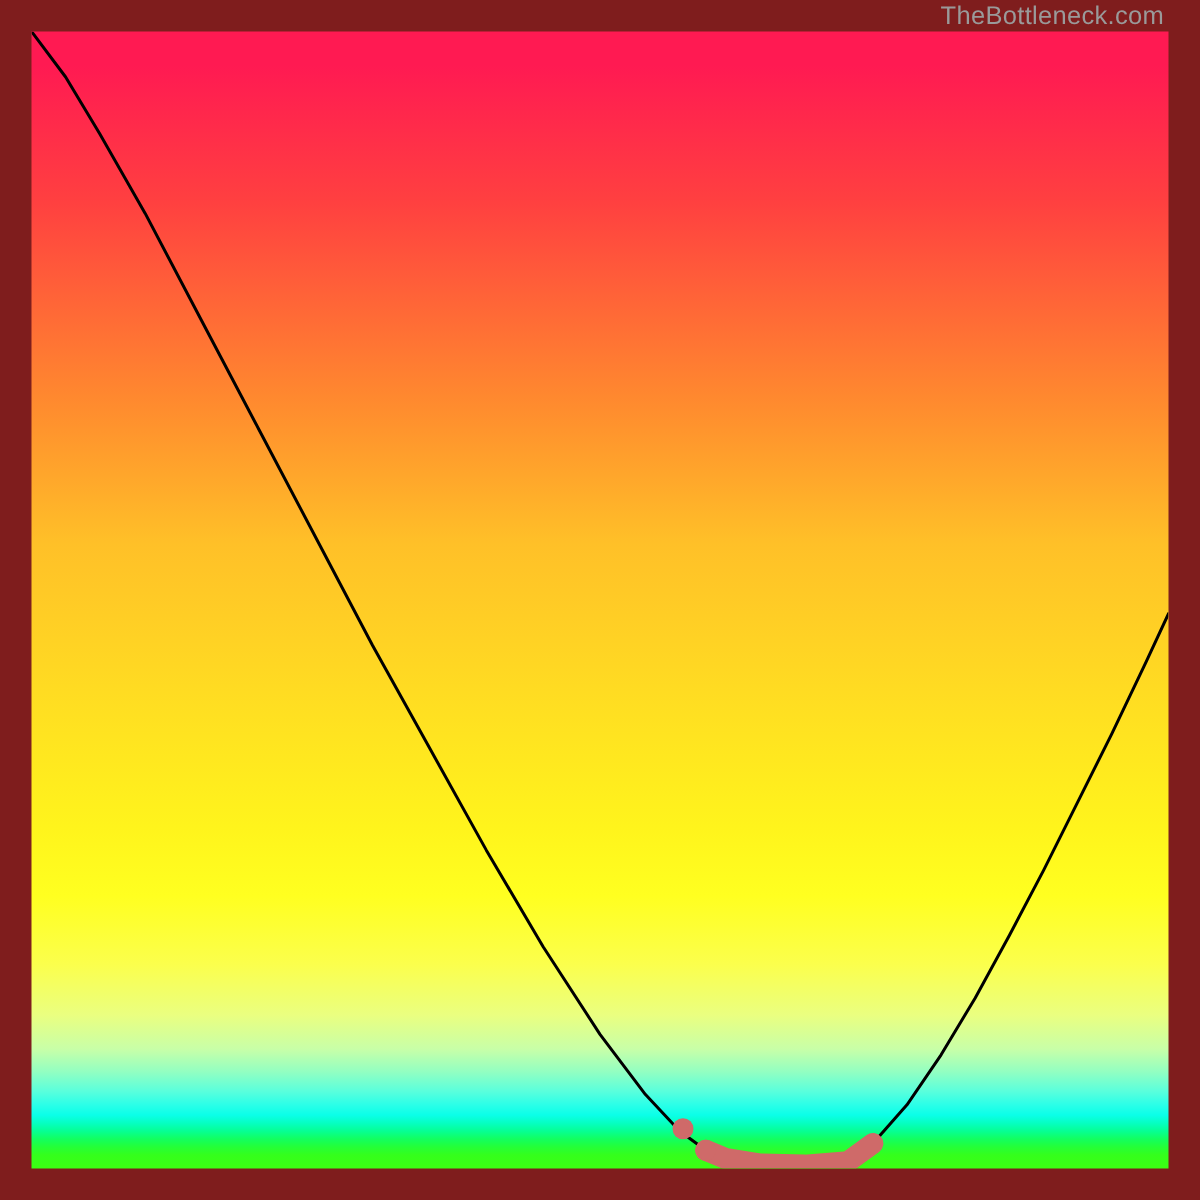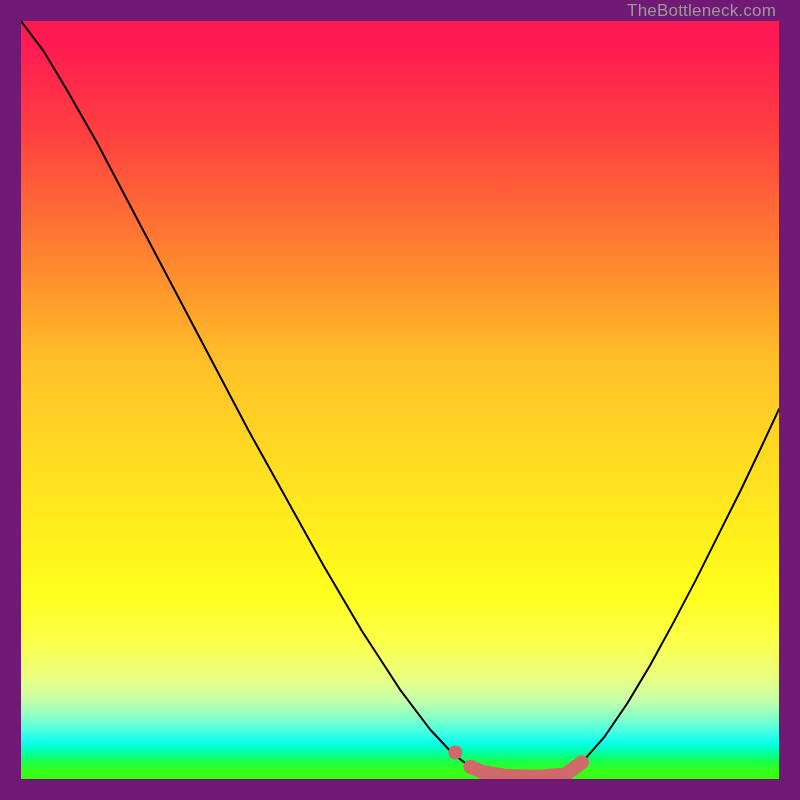--- a/index.html
+++ b/index.html
@@ -1,21 +1,21 @@
 <!DOCTYPE html>
 <html><head>
 <meta charset="utf-8">
 <style>
   * { margin: 0; padding: 0; box-sizing: border-box; }
   html, body { width: 800px; height: 800px; overflow: hidden; background: #000; }
   .frame {
     position: absolute;
     left: 0; top: 0;
     width: 800px; height: 800px;
-    background: #701a75;
+    background: #7f1d1d;
   }
   .plot {
     position: absolute;
     left: 21px; top: 21px;
     width: 758px; height: 758px;
     overflow: hidden;
     background: linear-gradient(
       to bottom,
       #ff1a52 0%,
       #ff1a52 3%,

